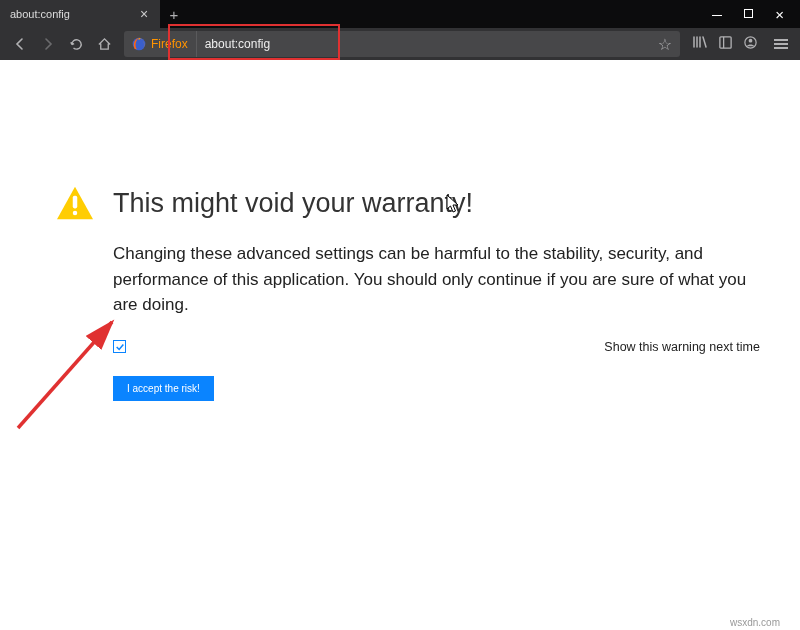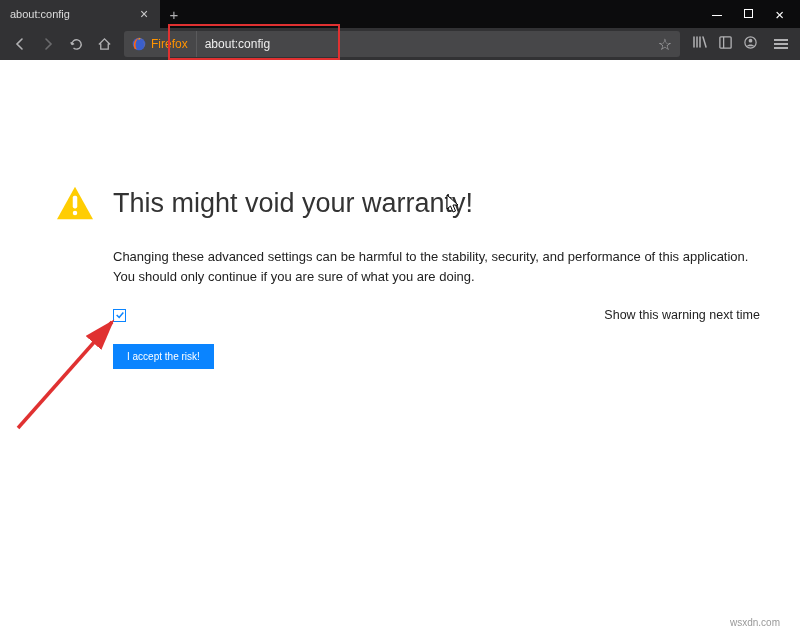--- a/index.html
+++ b/index.html
@@ -30,21 +30,21 @@
     .hamburger-line { display: block; width: 14px; height: 2px; background: #b1b1b3; margin: 2px 0; }
     
     
     .highlight-box { position: absolute; left: 168px; top: 24px; width: 172px; height: 36px; border: 2px solid #e03131; pointer-events: none; z-index: 10; }
     
     
     .content { position: absolute; left: 55px; top: 185px; right: 40px; }
     .heading-row { display: flex; align-items: center; gap: 18px; }
     .warn-triangle { width: 40px; height: 36px; }
     .heading { font-size: 27px; font-weight: 300; color: #333; }
-    .desc { margin-left: 58px; margin-top: 26px; font-size: 13px; color: #222; line-height: 1.5; max-width: 670px; }
+    .desc { margin-left: 58px; margin-top: 20px; font-size: 17px; color: #222; line-height: 1.5; max-width: 670px; }
     .cbrow { margin-left: 58px; margin-top: 22px; display: flex; align-items: center; gap: 6px; font-size: 12.5px; color: #222; justify-content: space-between; }
     .cb { width: 13px; height: 13px; border: 1px solid #0a84ff; display: flex; align-items: center; justify-content: center; background: #fff; cursor: pointer; }
     .cb svg { width: 10px; height: 10px; }
     .accept-btn { margin-left: 58px; margin-top: 22px; background: #0a84ff; color: #fff; border: none; padding: 7px 14px; font-size: 10px; cursor: pointer; }
     
     
     .red-arrow { position: absolute; left: 10px; top: 310px; width: 120px; height: 120px; pointer-events: none; }
     
     
     .cursor { position: absolute; left: 446px; top: 194px; pointer-events: none; }

